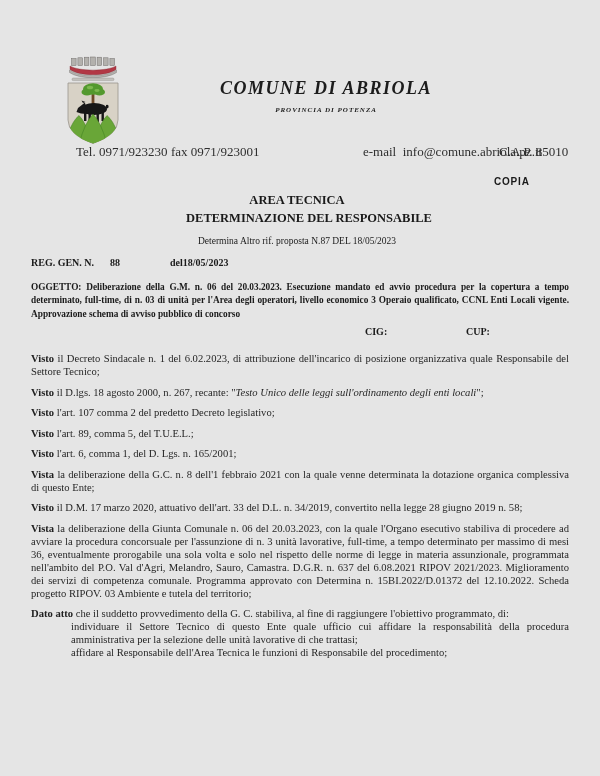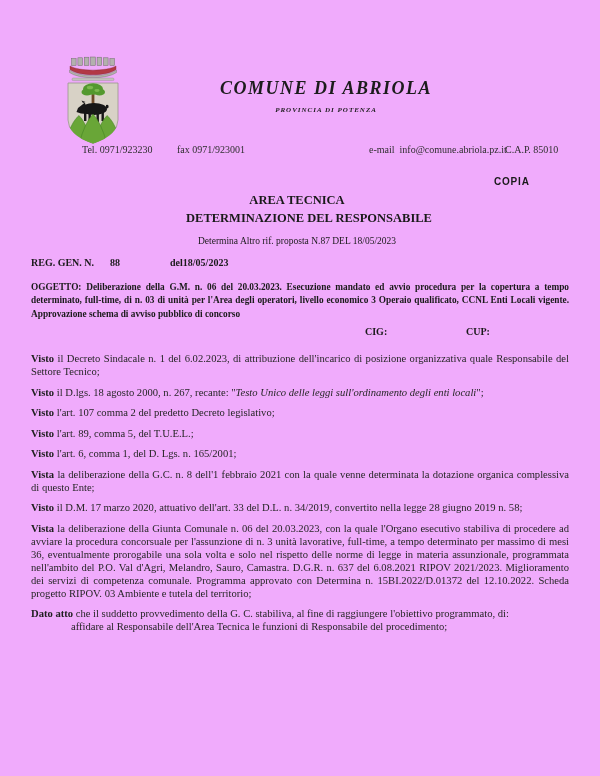--- a/index.html
+++ b/index.html
@@ -1,25 +1,25 @@
 <!DOCTYPE html>
 <html><head>
 <meta charset="utf-8">
 <style>
   html,body{margin:0;padding:0;background:#fff;}
   .page{
-    position:relative;width:600px;height:776px;background:#f0abfc;overflow:hidden;
+    position:relative;width:600px;height:776px;background:#e5e5e5;overflow:hidden;
     font-family:"Liberation Serif", serif;color:#262626;
   }
   
   .coa{position:absolute;left:63px;top:56px;width:60px;height:90px;}
   .header-text{position:absolute;left:52px;right:0;top:78px;text-align:center;color:#1c1c1c;}
   .comune{font-style:italic;font-weight:bold;font-size:18px;letter-spacing:1.5px;}
   .provincia{font-style:italic;font-weight:bold;font-size:7px;letter-spacing:1px;margin-top:7px;}
-  .contacts{position:absolute;top:144px;left:12px;right:0;height:12px;font-size:10px;color:#2e2e2e;}
+  .contacts{position:absolute;top:144px;left:6px;right:0;height:12px;font-size:13px;color:#2e2e2e;}
   .contacts span{position:absolute;white-space:pre;}
   .c-tel{left:70px;}
   .c-fax{left:165px;}
   .c-email{left:357px;}
   .c-cap{left:493px;}
   
   .copia{position:absolute;top:176px;left:494px;font-family:"Liberation Sans",sans-serif;
          font-weight:bold;font-size:10px;letter-spacing:0.8px;color:#1a1a1a;}
   .title-block{position:absolute;top:193px;left:0;right:6px;text-align:center;color:#1a1a1a;}
   .t-area{font-weight:bold;font-size:12.5px;}
@@ -133,16 +133,17 @@
   <div class="bodytext" id="body-paragraphs">
       <p class="para"><b>Visto</b> il Decreto Sindacale n. 1 del 6.02.2023, di attribuzione dell'incarico di posizione organizzativa quale Responsabile del Settore Tecnico;</p>
       <p class="para"><b>Visto</b> il D.lgs. 18 agosto 2000, n. 267, recante: "<i>Testo Unico delle leggi sull'ordinamento degli enti locali</i>";</p>
       <p class="para"><b>Visto</b> l'art. 107 comma 2 del predetto Decreto legislativo;</p>
       <p class="para"><b>Visto</b> l'art. 89, comma 5, del T.U.E.L.;</p>
       <p class="para"><b>Visto</b> l'art. 6, comma 1, del D. Lgs. n. 165/2001;</p>
       <p class="para"><b>Vista</b> la deliberazione della G.C. n. 8 dell'1 febbraio 2021 con la quale venne determinata la dotazione organica complessiva di questo Ente;</p>
       <p class="para"><b>Visto</b> il D.M. 17 marzo 2020, attuativo dell'art. 33 del D.L. n. 34/2019, convertito nella legge 28 giugno 2019 n. 58;</p>
       <p class="para"><b>Vista</b> la deliberazione della Giunta Comunale n. 06 del 20.03.2023, con la quale l'Organo esecutivo stabiliva di procedere ad avviare la procedura concorsuale per l'assunzione di n. 3 unità lavorative, full-time, a tempo determinato per massimo di mesi 36, eventualmente prorogabile una sola volta e solo nel rispetto delle norme di legge in materia assunzionale, programmata nell'ambito del P.O. Val d'Agri, Melandro, Sauro, Camastra. D.G.R. n. 637 del 6.08.2021 RIPOV 2021/2023. Miglioramento dei servizi di competenza comunale. Programma approvato con Determina n. 15BI.2022/D.01372 del 12.10.2022. Scheda progetto RIPOV. 03 Ambiente e tutela del territorio;</p>
       <p class="para" style="margin-bottom: 0px;"><b>Dato atto</b> che il suddetto provvedimento della G. C. stabiliva, al fine di raggiungere l'obiettivo programmato, di:</p>
+      <div class="sub-item">individuare il Settore Tecnico di questo Ente quale ufficio cui affidare la responsabilità della procedura amministrativa per la selezione delle unità lavorative di che trattasi;</div>
       <div class="sub-item">affidare al Responsabile dell'Area Tecnica le funzioni di Responsabile del procedimento;</div>
     </div>
 
 </div>
 
 </body></html>

